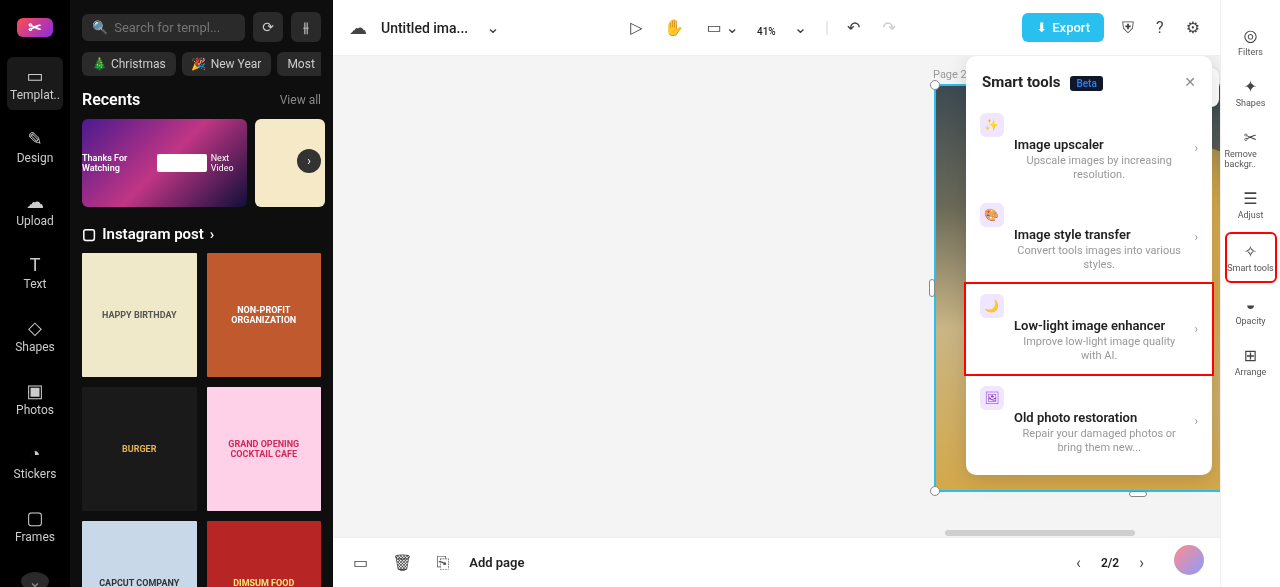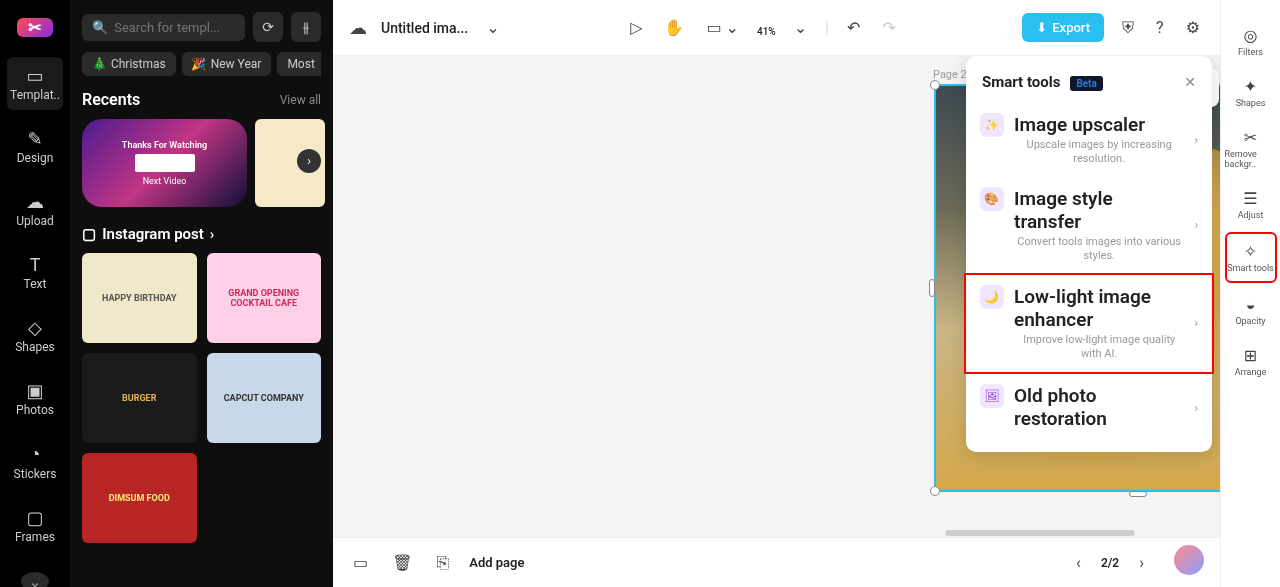--- a/index.html
+++ b/index.html
@@ -20,28 +20,28 @@
 .search-box { flex: 1; background: #2a2a2a; border-radius: 6px; display: flex; align-items: center; padding: 6px 10px; color: #888; font-size: 13px; gap: 6px; }
 .search-box input { background: transparent; border: none; color: #ccc; width: 100%; outline: none; font-size: 13px; }
 .crop-btn, .filter-btn { width: 30px; height: 30px; background: #2a2a2a; border-radius: 6px; display: flex; align-items: center; justify-content: center; color: #ccc; font-size: 14px; }
 .tag-row { display: flex; gap: 6px; overflow: hidden; margin-bottom: 14px; }
 .tag-chip { background: #2a2a2a; color: #ccc; font-size: 12px; padding: 5px 10px; border-radius: 6px; display: flex; align-items: center; gap: 4px; white-space: nowrap; }
 .section-head { display: flex; justify-content: space-between; align-items: center; margin-bottom: 10px; }
 .section-title { color: #fff; font-size: 16px; font-weight: 600; }
 .view-all { color: #888; font-size: 12px; }
 .recents-row { display: flex; gap: 8px; margin-bottom: 18px; position: relative; }
 .recent-card { height: 88px; border-radius: 6px; flex-shrink: 0; }
-.rc1 { width: 165px; background: linear-gradient(135deg, #4b1a8f, #c13584, #0f0f3a); display: flex; flex-direction: column; align-items: center; justify-content: center; color: #fff; font-size: 9px; gap: 4px; border-radius: 20px; }
+.rc1 { width: 165px; background: linear-gradient(135deg, #4b1a8f, #c13584, #0f0f3a); display: flex; flex-direction: row; align-items: center; justify-content: center; color: #fff; font-size: 9px; gap: 4px; }
 .rc1 .title { font-weight: 600; }
 .rc1 .bar { width: 60px; height: 18px; background: #fff; border-radius: 2px; }
 .rc2 { width: 70px; background: #f5e9c8; }
 .scroll-arrow { position: absolute; right: 0px; top: 30px; width: 24px; height: 24px; border-radius: 50%; background: #333; color: #fff; display: flex; align-items: center; justify-content: center; font-size: 12px; }
 .insta-head { display: flex; align-items: center; gap: 6px; color: #fff; font-size: 15px; font-weight: 600; margin-bottom: 10px; }
 .grid { display: grid; grid-template-columns: 1fr 1fr; gap: 10px; }
-.tmpl-card { height: 90px; border-radius: 6px; display: flex; align-items: center; justify-content: center; color: #fff; font-size: 9px; font-weight: bold; text-align: center; padding: 12px; }
+.tmpl-card { height: 124px; border-radius: 1px; display: flex; align-items: center; justify-content: center; color: #fff; font-size: 9px; font-weight: bold; text-align: center; padding: 12px; }
 
 
 .main { flex: 1; display: flex; flex-direction: column; background: #fff; position: relative; }
 .topbar { height: 56px; background: #fff; border-bottom: 1px solid #eee; display: flex; align-items: center; padding: 0 16px; gap: 14px; }
 .cloud-icon { color: #444; font-size: 18px; }
 .doc-title { font-size: 14px; color: #222; font-weight: 500; }
 .spacer { flex: 1; }
 .tb-icon { color: #444; font-size: 16px; padding: 4px; cursor: pointer; }
 .zoom { font-size: 10px; color: #222; font-weight: 500; margin-top: 8px; }
 .export-btn { background: #29c0ef; color: #fff; padding: 7px 14px; border-radius: 6px; font-size: 13px; font-weight: 500; display: flex; align-items: center; gap: 5px; }
@@ -70,21 +70,21 @@
 
 .popover { position: absolute; right: 8px; top: 0px; width: 246px; background: #fff; border-radius: 10px; box-shadow: 0 4px 20px rgba(0,0,0,0.15); padding: 16px 0 10px 0; }
 .pop-head { display: flex; align-items: center; justify-content: space-between; padding: 0 16px 12px 16px; }
 .pop-title { font-size: 15px; font-weight: 700; color: #222; }
 .beta-badge { background: #0f172a; color: #2b7de9; font-size: 10px; padding: 2px 6px; border-radius: 3px; margin-left: 6px; font-weight: 600;}
 .close-x { color: #888; font-size: 14px; cursor: pointer; }
 .tool-item { display: flex; align-items: flex-start; gap: 10px; padding: 10px 14px; cursor: pointer; }
 .tool-item.highlight { border: 2px solid red; margin: 0 -2px; }
 .tool-icon { width: 24px; height: 24px; background: #f0e6ff; border-radius: 6px; flex-shrink: 0; display: flex; align-items: center; justify-content: center; font-size: 12px; color: #8a2be2; }
 .tool-text { flex: 1; }
-.tool-name { font-size: 19px; font-weight: 600; color: #222; margin-bottom: 2px; }
+.tool-name { font-size: 13px; font-weight: 600; color: #222; margin-bottom: 2px; margin-top: 24px; }
 .tool-desc { font-size: 11px; color: #999; line-height: 1.3; text-align: center; }
 .tool-arrow { color: #999; font-size: 12px; align-self: center; }
 
 
 .bottombar { height: 50px; background: #fff; border-top: 1px solid #eee; display: flex; align-items: center; padding: 0 16px; gap: 16px; }
 .bb-spacer { flex: 1; }
 .page-counter { font-size: 12px; color: #222; font-weight: 600; }
 .brain { position: absolute; right: 16px; bottom: 12px; width: 30px; height: 30px; border-radius: 50%; background: linear-gradient(135deg,#ff8c8c,#8a9cff); }
 
 
@@ -165,22 +165,23 @@
     <div class="recent-card rc2"></div>
     <div class="scroll-arrow">›</div>
   </div>
   <div class="insta-head">
     <span>▢</span>
     <span>Instagram post</span>
     <span>›</span>
   </div>
   <div class="grid">
     <div class="tmpl-card" style="background:#efe8c9;color:#555">HAPPY BIRTHDAY</div>
+    <div class="tmpl-card" style="background:#c05a2e">NON-PROFIT ORGANIZATION</div>
+    <div class="tmpl-card" style="background:#1a1a1a;color:#e6b35a">BURGER</div>
     <div class="tmpl-card" style="background:#ffd1e8;color:#d1285a">GRAND OPENING COCKTAIL CAFE</div>
-    <div class="tmpl-card" style="background:#1a1a1a;color:#e6b35a">BURGER</div>
     <div class="tmpl-card" style="background:#c8d8e8;color:#333">CAPCUT COMPANY</div>
     <div class="tmpl-card" style="background:#b82525;color:#ffe878">DIMSUM FOOD</div>
   </div>
 </div>
 
 <div class="main">
   <div class="topbar">
     <span class="cloud-icon">☁</span>
     <span class="doc-title">Untitled ima...</span>
     <span class="tb-icon">⌄</span>
@@ -251,20 +252,21 @@
         <div class="tool-text">
           <div class="tool-name">Low-light image enhancer</div>
           <div class="tool-desc">Improve low-light image quality with AI.</div>
         </div>
         <span class="tool-arrow">›</span>
       </div>
       <div class="tool-item">
         <div class="tool-icon">🖼</div>
         <div class="tool-text">
           <div class="tool-name">Old photo restoration</div>
+          <div class="tool-desc">Repair your damaged photos or bring them new...</div>
         </div>
         <span class="tool-arrow">›</span>
       </div>
     </div>
 
     <div class="h-scroll"></div>
   </div>
 
   <div class="bottombar">
     <span class="tb-icon">▭</span>

